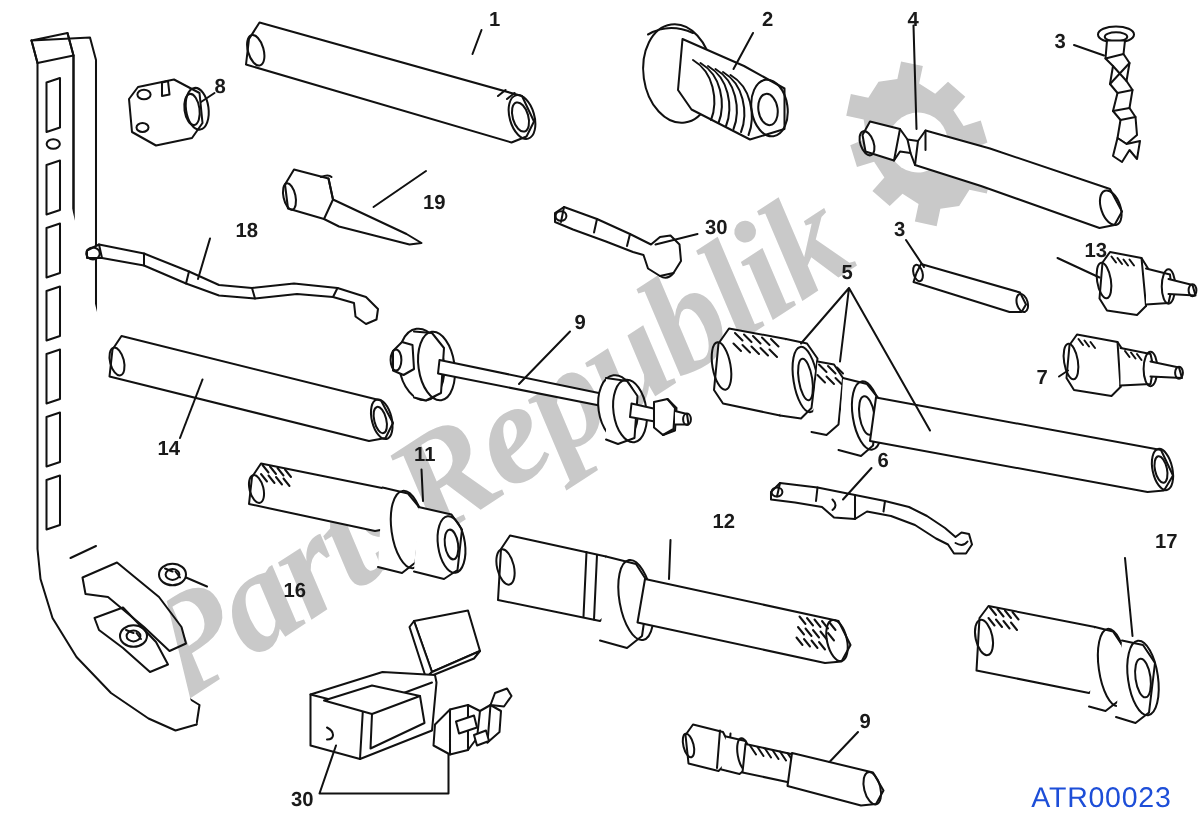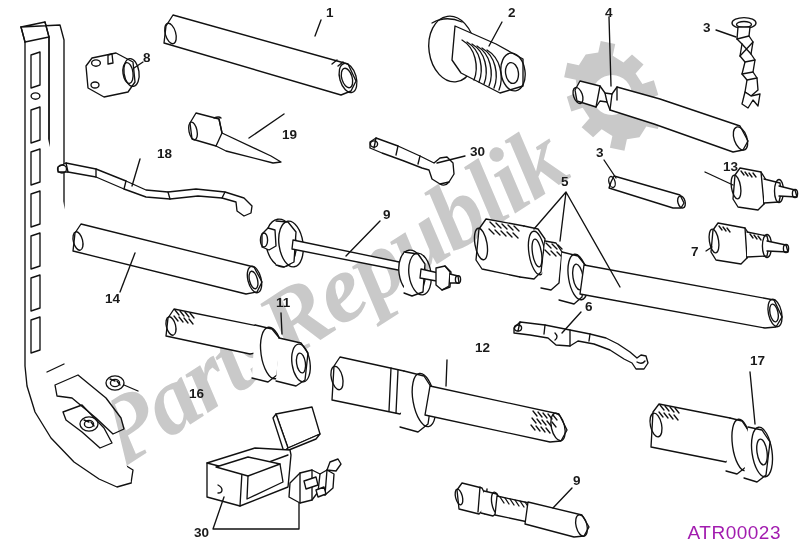--- a/index.html
+++ b/index.html
@@ -28,21 +28,21 @@
     line-height:1;
     white-space:nowrap;
     user-select:none;
   }
   #diagram-code{
     position:absolute;
     right:18px;bottom:14px;
     font-family:"Liberation Sans", sans-serif;
     font-size:19px;
     font-weight:400;
-    color:#a21caf;
+    color:#1d4ed8;
     letter-spacing:0.5px;
   }
 </style>
 </head>
 <body>
 
 <div id="sheet">
 
   <svg id="art" viewBox="0 0 799 558" xmlns="http://www.w3.org/2000/svg">
 
@@ -394,21 +394,21 @@
   <div class="partno" style="left:691px;top:245px;">7</div>
   <div class="partno" style="left:143px;top:51px;">8</div>
   <div class="partno" style="left:383px;top:208px;">9</div>
   <div class="partno" style="left:573px;top:474px;">9</div>
   <div class="partno" style="left:276px;top:296px;">11</div>
   <div class="partno" style="left:458px;top:341px;margin-left:17px;">12</div>
   <div class="partno" style="left:723px;top:160px;">13</div>
   <div class="partno" style="left:105px;top:292px;">14</div>
   <div class="partno" style="left:596px;top:146px;">3</div>
   <div class="partno" style="left:141px;top:387px;margin-left:48px;">16</div>
-  <div class="partno" style="left:750px;top:354px;">17</div>
+  <div class="partno" style="left:770px;top:354px;">17</div>
   <div class="partno" style="left:135px;top:147px;margin-left:22px;">18</div>
   <div class="partno" style="left:282px;top:103px;margin-top:25px;">19</div>
   <div class="partno" style="left:470px;top:145px;">30</div>
   <div class="partno" style="left:194px;top:526px;">30</div>
 
   <div id="diagram-code">ATR00023</div>
 
 </div>
 
 </body></html>

